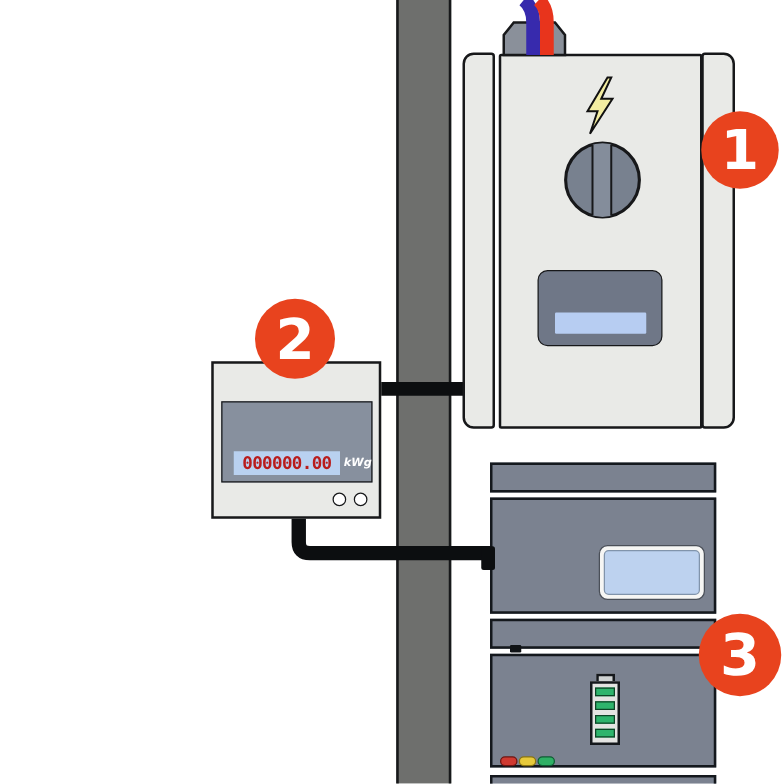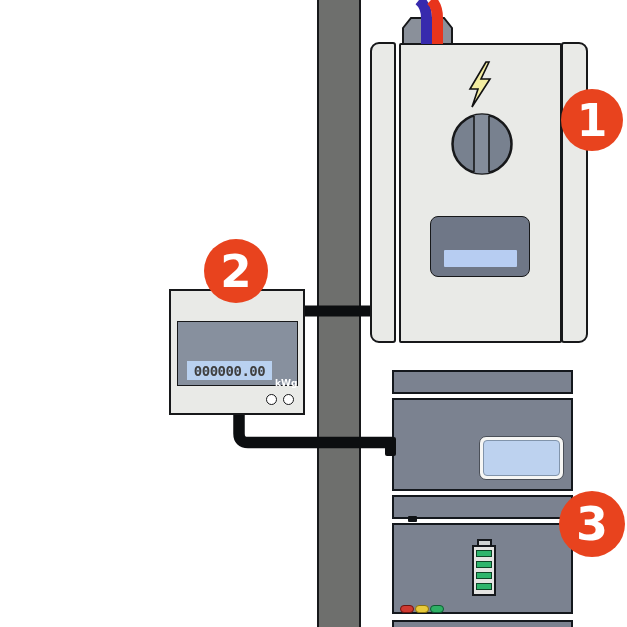--- a/index.html
+++ b/index.html
@@ -27,23 +27,23 @@
   .u1-screen{left:13px;top:33px;width:73px;height:17px;background:#b7cdf2;border-radius:1px;}
 
   
   .meter{left:169px;top:289px;width:136px;height:126px;background:#e9eae7;
          border:2px solid #17181a;z-index:3;}
   .meter-display{left:6px;top:30px;width:121px;height:65px;background:#87909e;
                  border:1.5px solid #17181a;}
   .meter-strip{left:9px;top:39px;width:85px;height:19px;background:#b9d1f0;
                display:flex;align-items:center;justify-content:center;
                font-family:"DejaVu Sans Mono", monospace;font-weight:bold;font-size:14px;
-               letter-spacing:-0.5px;color:#404040;}
-  .meter-unit{left:97px;top:56px;color:#ffffff;font-size:9px;font-weight:bold;
-              font-family:"DejaVu Sans", sans-serif;}
+               letter-spacing:-0.5px;color:#b91c1c;}
+  .meter-unit{left:97px;top:44px;color:#ffffff;font-size:9px;font-weight:bold;
+              font-family:"DejaVu Sans", sans-serif;font-style:italic;}
   .meter-led{width:11px;height:11px;border-radius:50%;background:#ffffff;
              border:1.5px solid #17181a;top:103px;}
   .led-a{left:95px;} .led-b{left:112px;}
 
   
   .u3{left:392px;width:181px;background:#7b8290;border:2px solid #14181d;z-index:3;}
   .u3-bar1{top:370px;height:24px;}
   .u3-box2{top:398px;height:93px;}
   .u3-bar3{top:495px;height:24px;}
   .u3-box4{top:523px;height:91px;}

